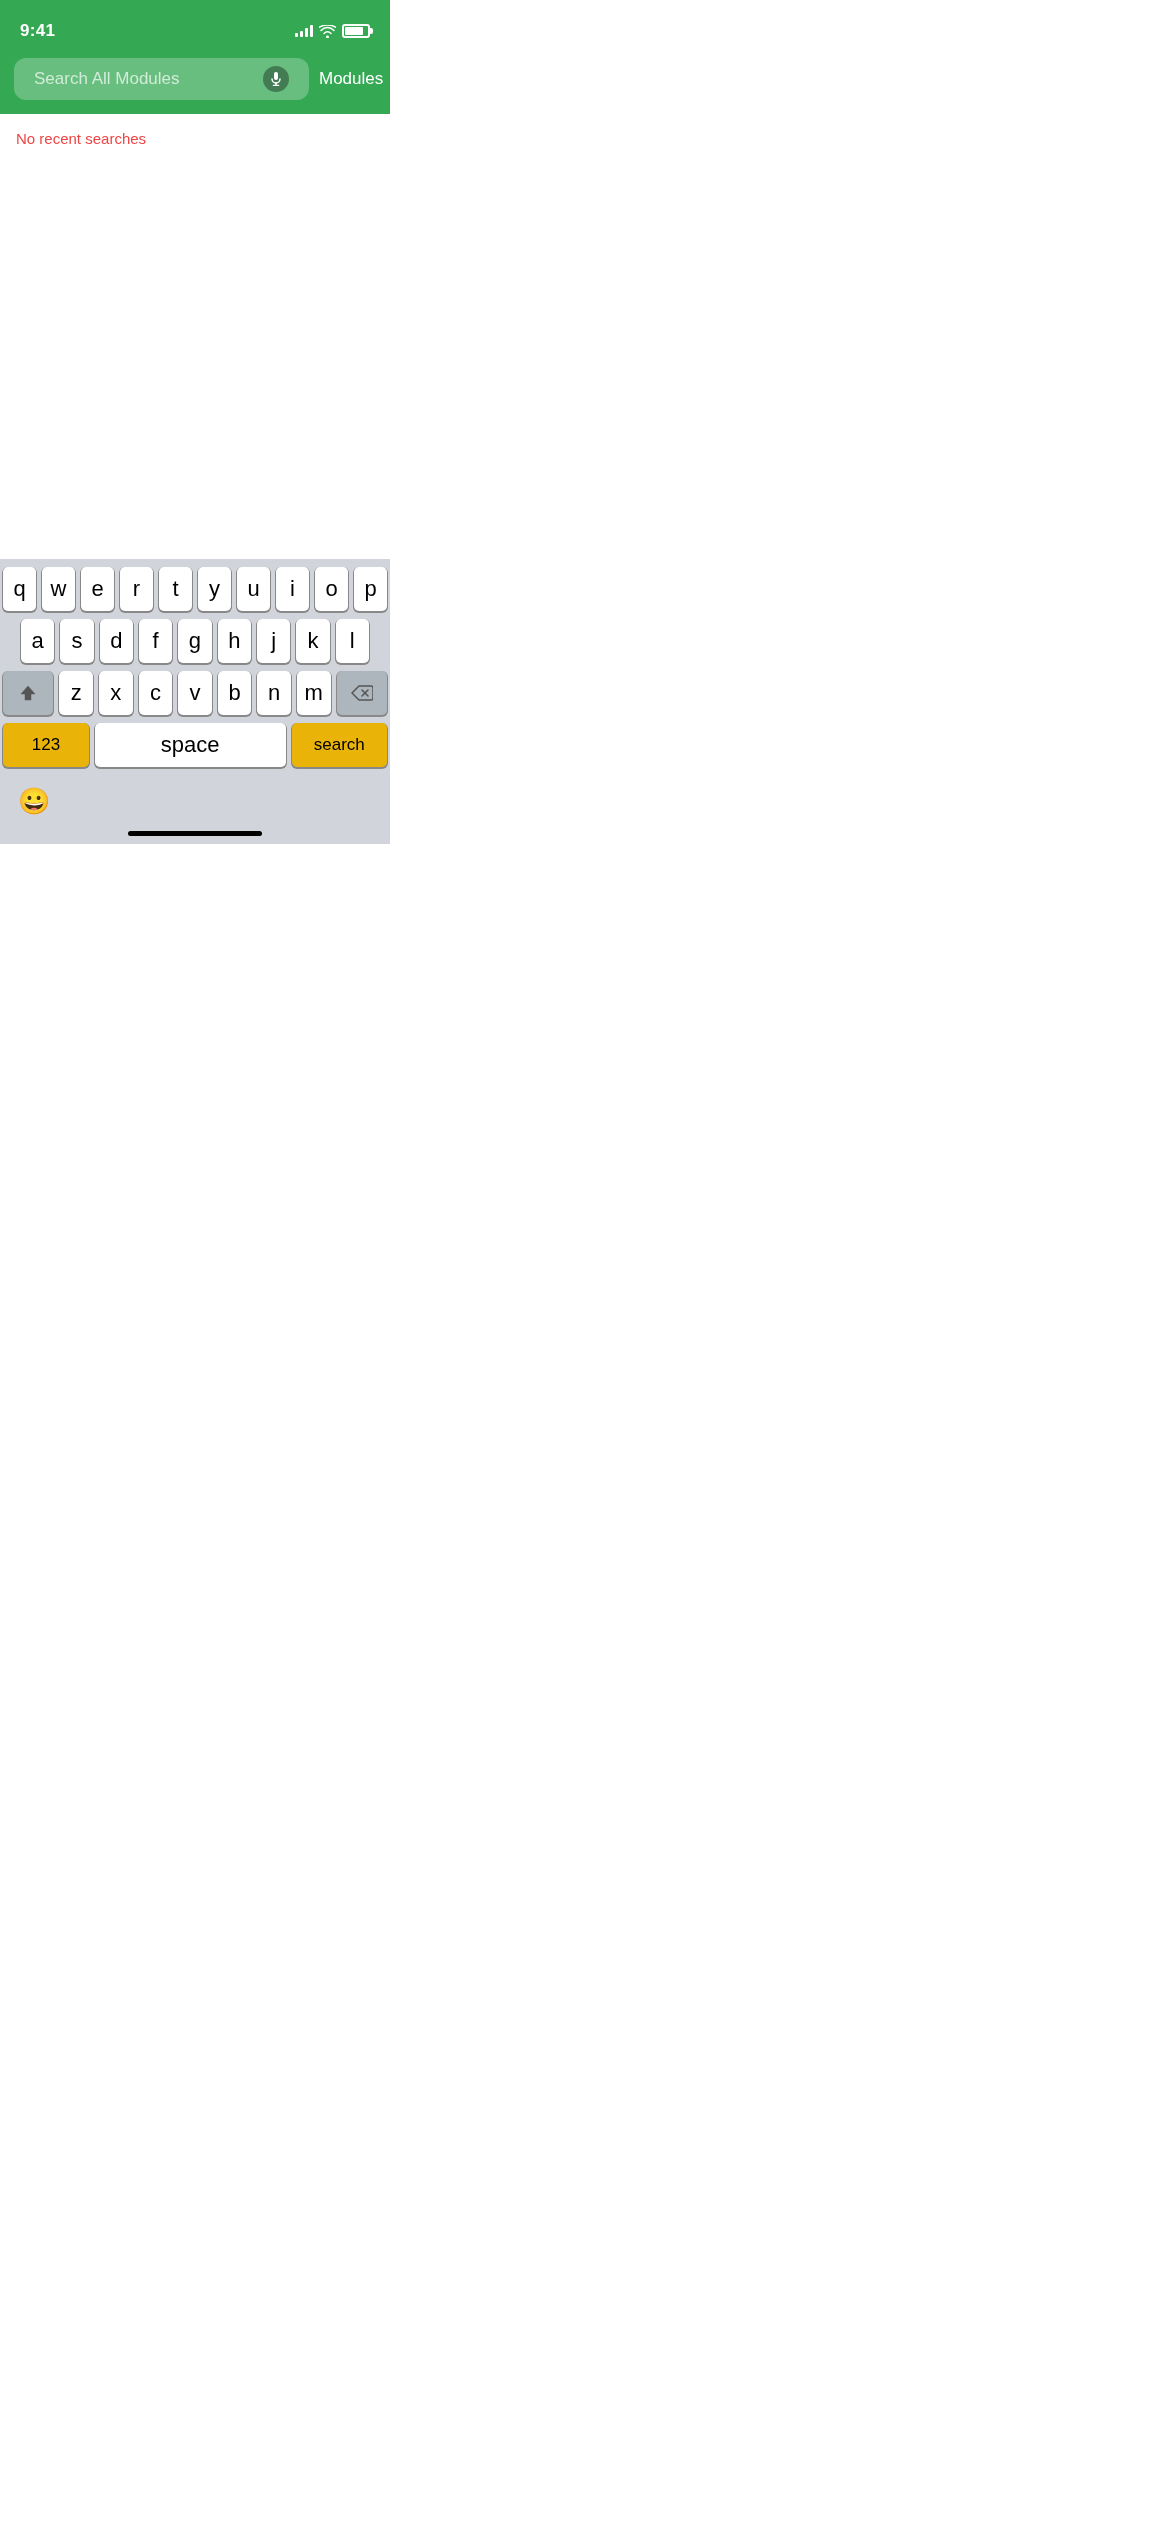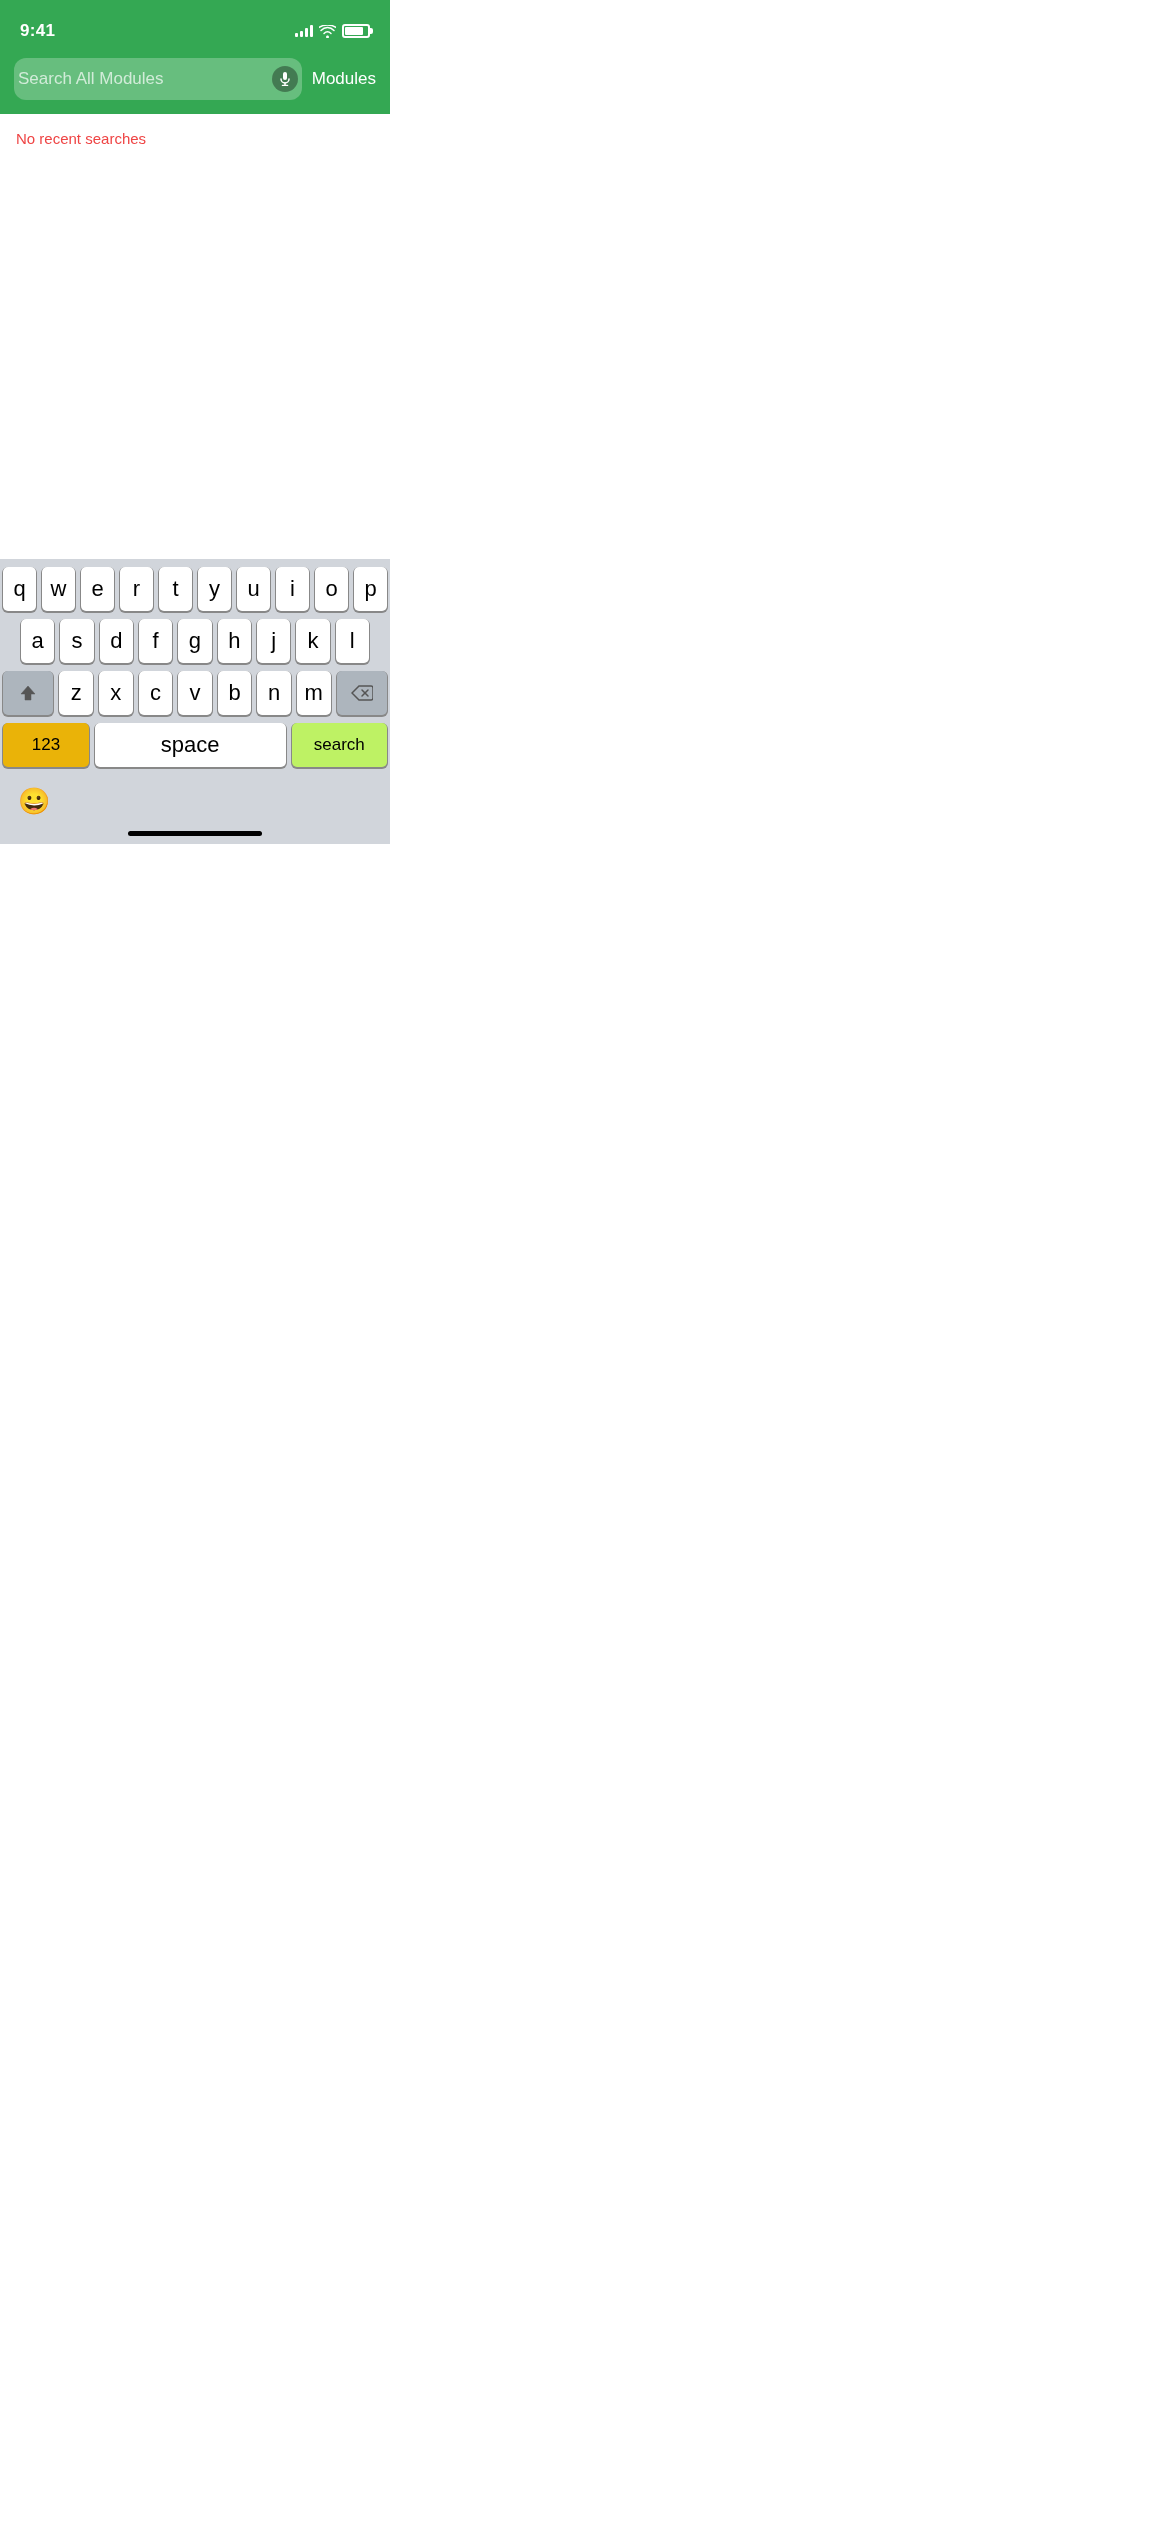--- a/index.html
+++ b/index.html
@@ -97,21 +97,21 @@
       padding: 8px 14px 14px 14px;
       display: flex;
       align-items: center;
       gap: 10px;
     }
 
     .search-input-wrapper {
       flex: 1;
       background: rgba(255,255,255,0.25);
       border-radius: 12px;
-      padding: 8px 4px;
+      padding: 8px 20px;
       display: flex;
       align-items: center;
       gap: 8px;
       position: relative;
     }
 
     .search-input-field {
       flex: 1;
       background: transparent;
       border: none;
@@ -203,21 +203,21 @@
     }
 
     .key.space-key {
       background: #fff;
       font-size: 22px;
       font-weight: 400;
       flex: 4;
     }
 
     .key.search-key {
-      background: #bef264;
+      background: #eab308;
       font-size: 17px;
       font-weight: 400;
       flex: 2;
     }
 
     .key.numbers-key {
       background: #eab308;
       font-size: 17px;
       font-weight: 500;
       flex: 1.8;

